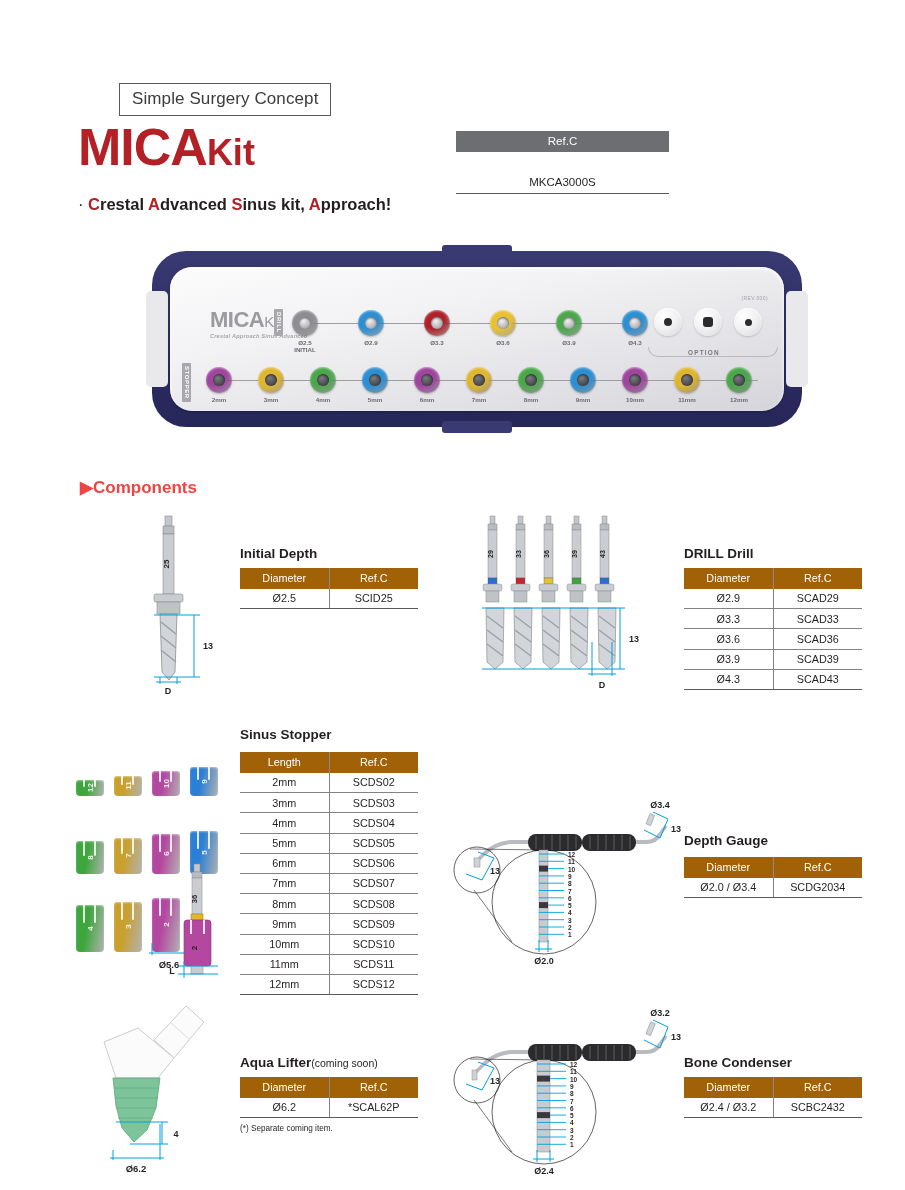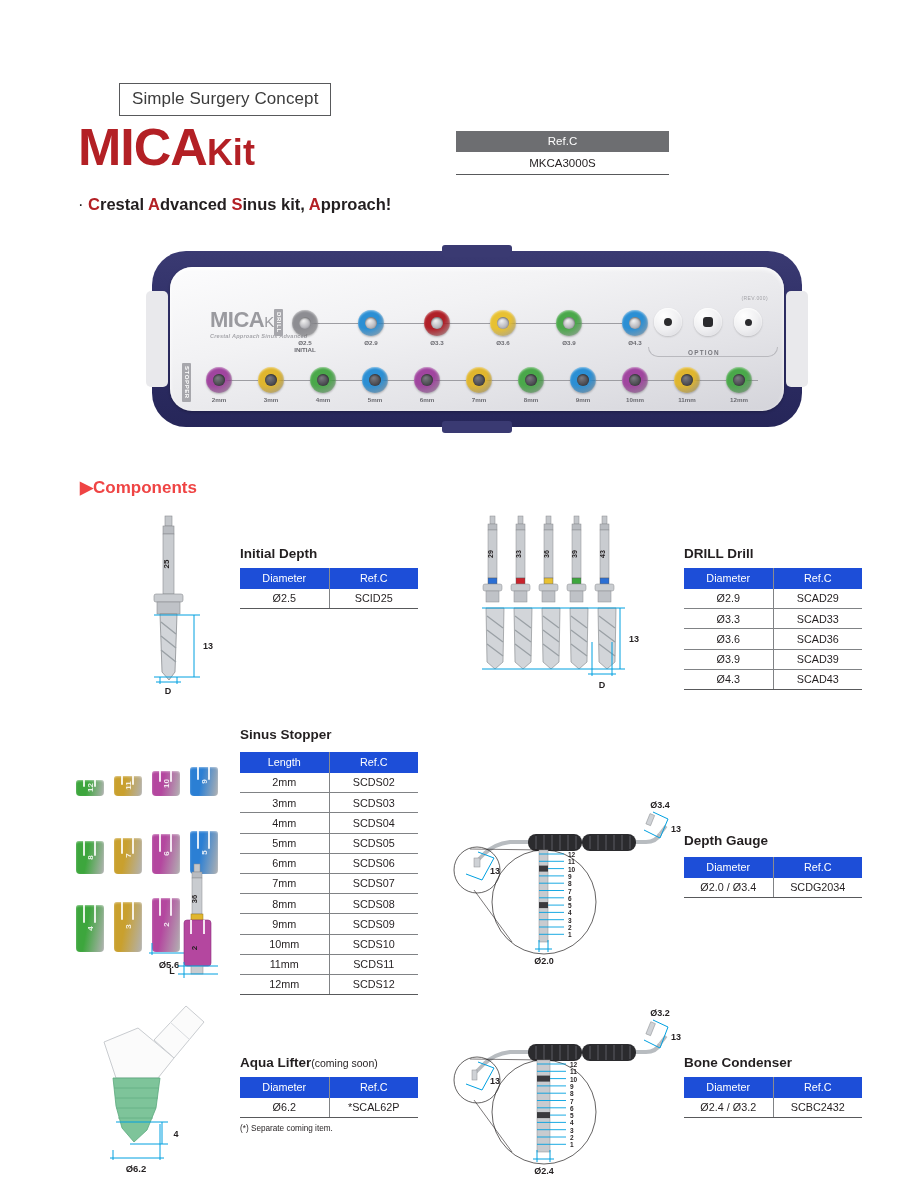--- a/index.html
+++ b/index.html
@@ -31,20 +31,21 @@
   }
   .refc-head {
     background: #6d6e71; color: #ffffff;
     text-align: center; font-size: 11.5px;
     padding: 4px 0 5px 0;
   }
   .refc-val {
     text-align: center; font-size: 11.5px; color: #231f20;
     padding: 5px 0 5px 0;
     border-bottom: 1.2px solid #58595b;
+    margin-top: 19px;
   }
 
   .tagline {
     position: absolute; left: 78px; top: 195px;
     font-size: 16.5px; font-weight: bold; color: #231f20;
   }
   .tagline .hl { color: #b32025; }
   .tagline .dot { font-weight: normal; color: #231f20; }
 
   
@@ -135,21 +136,21 @@
     font-size: 17px; font-weight: bold; color: #ef4444;
   }
 
   .sec-title {
     position: absolute; font-size: 13.5px; font-weight: bold; color: #231f20;
   }
   .sec-title .soon { font-size: 10.5px; font-weight: normal; }
 
   .ptable { position: absolute; border-collapse: collapse; }
   .ptable th {
-    background: #1d4ed8; color: #ffffff; font-weight: normal;
+    background: #a16207; color: #ffffff; font-weight: normal;
     font-size: 10.8px; padding: 4px 0 5px 0; text-align: center;
   }
   .ptable td {
     font-size: 10.8px; color: #231f20; text-align: center;
     padding: 3.4px 0 3.8px 0;
     border-bottom: .9px solid #808285;
   }
   .ptable td.sep { border-right: .9px solid #808285; }
   .ptable th.sep { border-right: 1px solid #8b8c8f; }
   .ptable tr:last-child td { border-bottom: 1.3px solid #58595b; }

